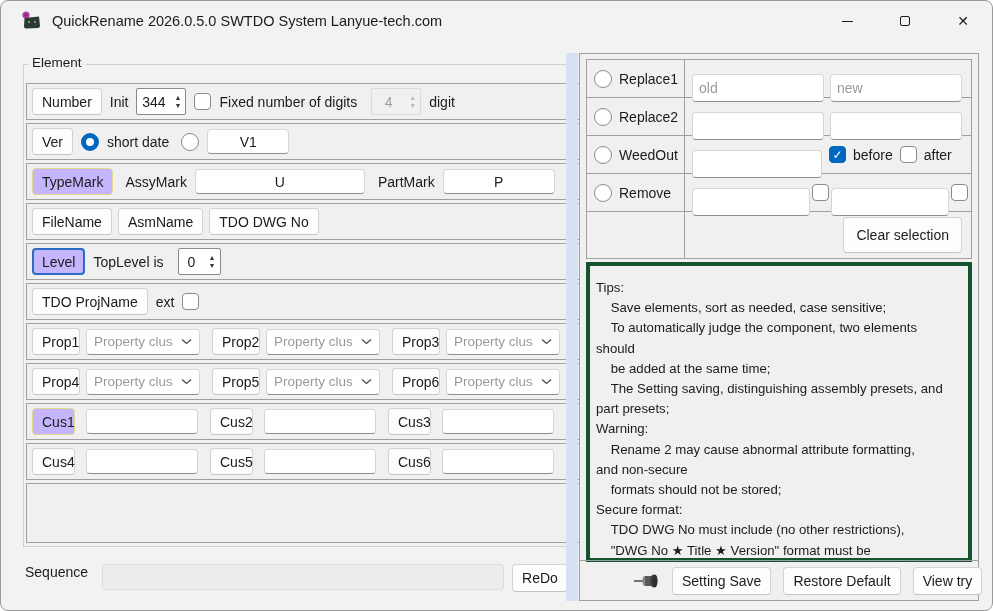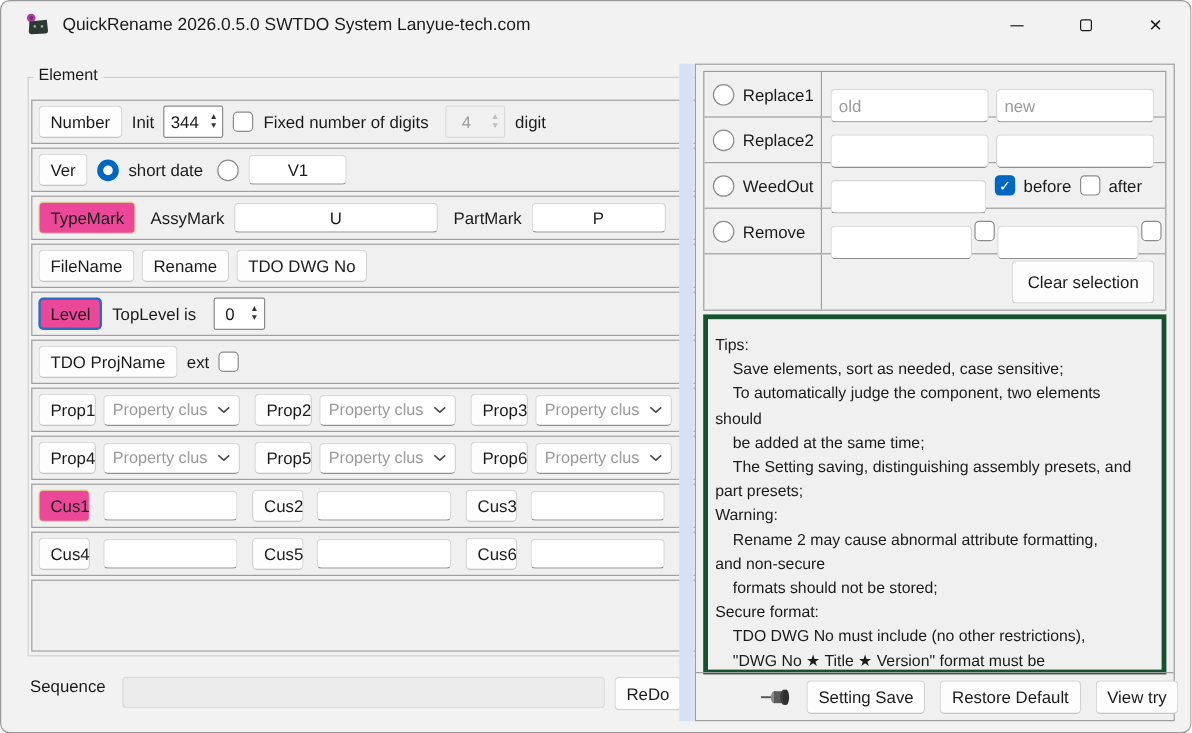--- a/index.html
+++ b/index.html
@@ -18,21 +18,21 @@
   .min-glyph { width:11px; border-top:1.5px solid #1a1a1a; }
   .max-glyph { width:10px; height:10px; border:1.2px solid #1a1a1a; border-radius:2px; }
   .close-glyph { font-size:14px; color:#1a1a1a; }
 
   
   .btn {
     height:27px; background:#fdfdfd; border:1px solid #d2d2d2; border-bottom-color:#c3c3c3;
     border-radius:4px; font:14px "Liberation Sans", sans-serif; color:#1b1b1b;
     padding:0 9px; white-space:nowrap; cursor:default; flex:none;
   }
-  .btn.yellow { background:#ec4899; border-color:#e0d98f; }
+  .btn.yellow { background:#c4b5fd; border-color:#e0d98f; }
   .btn.focused { border:2px solid #2a6cc4; padding:0 8px; }
   .lbl { font-size:14px; white-space:nowrap; }
   .tb {
     height:25px; background:#ffffff; border:1px solid #d6d6d6; border-bottom-color:#8f8f8f;
     border-radius:4px; font:14px "Liberation Sans", sans-serif; color:#1b1b1b; padding:0 6px; flex:none;
   }
   .tb.center { text-align:center; }
   .tb::placeholder { color:#9a9a9a; }
   .rtb { height:28px;margin-top:18px; }
   .w82{width:82px;} .w112{width:112px;} .w118{width:118px;} .w130{width:130px;}
@@ -157,21 +157,21 @@
       <div class="erow">
         <button class="btn yellow">TypeMark</button>
         <span class="lbl ml4">AssyMark</span>
         <input class="tb center w170" value="U" style="">
         <span class="lbl ml5">PartMark</span>
         <input class="tb center w112" value="P" style="">
       </div>
 
       <div class="erow gap6">
         <button class="btn">FileName</button>
-        <button class="btn">Rename</button>
+        <button class="btn">AsmName</button>
         <button class="btn">TDO DWG No</button>
       </div>
 
       <div class="erow">
         <button class="btn yellow focused">Level</button>
         <span class="lbl">TopLevel is</span>
         <div class="spinner ml6">
           <input class="narrow" value="0" style="">
           <div class="spin-col">
             <span class="spin-btn">▲</span>

